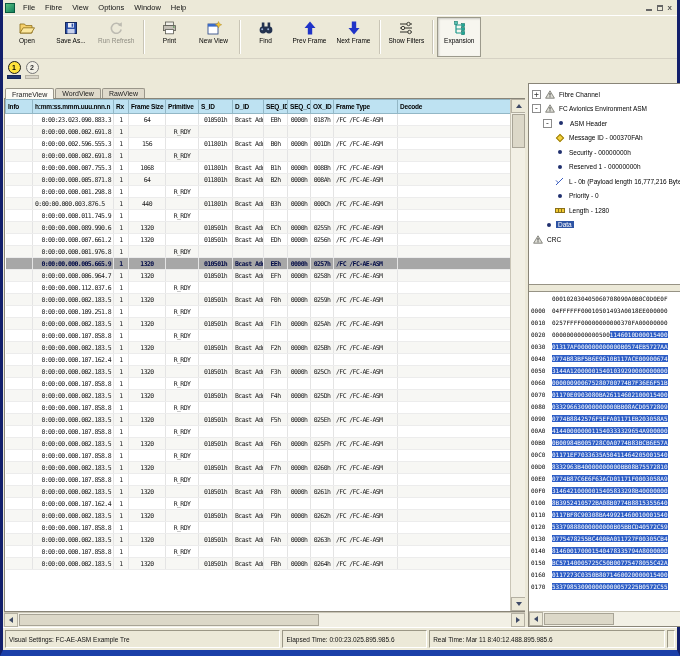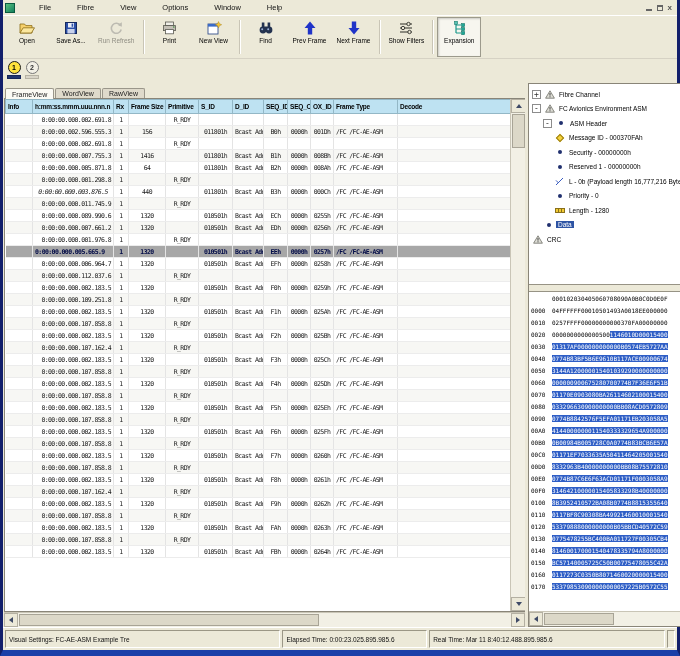--- a/index.html
+++ b/index.html
@@ -17,21 +17,21 @@
               text-shadow:1px 1px 0 #0A1E66;}
   .tb-btn{width:17px;height:14px;flex:0 0 17px;border-radius:2px;border:1px solid #BFD4F2;
           background:linear-gradient(#5E96EE,#2857BE);display:flex;align-items:center;justify-content:center;}
   .tb-btn.close{background:linear-gradient(#F09678,#CC3A1E);}
   .tb-btn svg{display:block;}
   
   .menubar{height:15px;flex:0 0 15px;display:flex;align-items:center;background:#ECE9D8;
            border-bottom:1px solid #FFFFFF;font-size:7.5px;color:#111;}
   .menu-doc-icon{width:10px;height:10px;margin:0 3px 0 2px;background:linear-gradient(135deg,#58C080,#14805C);
                  border:1px solid #0A5A40;box-sizing:border-box;}
-  .menu-item{padding:1px 5px;cursor:default;margin-left:16px;}
+  .menu-item{padding:1px 5px;cursor:default;}
   .mdi{margin-left:auto;display:flex;gap:5px;align-items:center;padding-right:5px;color:#555;}
   .mdi .m-min{width:6px;height:2px;background:#666;margin-top:5px;}
   .mdi .m-rest{width:6px;height:6px;border:1px solid #666;border-top:2px solid #666;box-sizing:border-box;}
   .mdi .m-x{font-size:8px;line-height:8px;color:#555;font-weight:bold;}
   
   .toolbar{height:40px;flex:0 0 40px;display:flex;align-items:stretch;padding:1px 2px;background:#ECE9D8;
            border-bottom:1px solid #D6D2C4;}
   .tbtn{min-width:34px;padding:1px 4px 0;display:flex;flex-direction:column;align-items:center;
         justify-content:flex-start;gap:1px;font-size:6.5px;color:#000;border:1px solid transparent;}
   .tbtn .ticon{height:17px;display:flex;align-items:center;}
@@ -296,20 +296,34 @@
                   <th>SEQ_ID</th>
                   <th>SEQ_CNT</th>
                   <th>OX_ID</th>
                   <th>Frame Type</th>
                   <th>Decode</th>
                 </tr>
               </thead>
               <tbody>
                 <tr>
                   <td style="text-align: left;"></td>
+                  <td style="text-align: right;">0:00:23.023.090.883.3</td>
+                  <td style="text-align: center;">1</td>
+                  <td style="text-align: center;">64</td>
+                  <td style="text-align: center;"></td>
+                  <td style="text-align: center;">010501h</td>
+                  <td style="text-align: center;">Bcast Add</td>
+                  <td style="text-align: center;">EBh</td>
+                  <td style="text-align: center;">0000h</td>
+                  <td style="text-align: center;">0187h</td>
+                  <td style="text-align: left;">/FC /FC-AE-ASM</td>
+                  <td style="text-align: left;"></td>
+                </tr>
+                <tr>
+                  <td style="text-align: left;"></td>
                   <td style="text-align: right;">0:00:00.000.002.691.8</td>
                   <td style="text-align: center;">1</td>
                   <td style="text-align: center;"></td>
                   <td style="text-align: center;">R_RDY</td>
                   <td style="text-align: center;"></td>
                   <td style="text-align: center;"></td>
                   <td style="text-align: center;"></td>
                   <td style="text-align: center;"></td>
                   <td style="text-align: center;"></td>
                   <td style="text-align: left;"></td>
@@ -340,21 +354,21 @@
                   <td style="text-align: center;"></td>
                   <td style="text-align: center;"></td>
                   <td style="text-align: center;"></td>
                   <td style="text-align: left;"></td>
                   <td style="text-align: left;"></td>
                 </tr>
                 <tr>
                   <td style="text-align: left;"></td>
                   <td style="text-align: right;">0:00:00.000.007.755.3</td>
                   <td style="text-align: center;">1</td>
-                  <td style="text-align: center;">1416</td>
+                  <td style="text-align: center;">1068</td>
                   <td style="text-align: center;"></td>
                   <td style="text-align: center;">011801h</td>
                   <td style="text-align: center;">Bcast Add</td>
                   <td style="text-align: center;">B1h</td>
                   <td style="text-align: center;">0000h</td>
                   <td style="text-align: center;">008Bh</td>
                   <td style="text-align: left;">/FC /FC-AE-ASM</td>
                   <td style="text-align: left;"></td>
                 </tr>
                 <tr>
@@ -380,21 +394,21 @@
                   <td style="text-align: center;"></td>
                   <td style="text-align: center;"></td>
                   <td style="text-align: center;"></td>
                   <td style="text-align: center;"></td>
                   <td style="text-align: center;"></td>
                   <td style="text-align: left;"></td>
                   <td style="text-align: left;"></td>
                 </tr>
                 <tr>
                   <td style="text-align: left;"></td>
-                  <td style="text-align: center; font-style: italic;">0:00:00.000.003.876.5</td>
+                  <td style="text-align: left;">0:00:00.000.003.876.5</td>
                   <td style="text-align: center;">1</td>
                   <td style="text-align: center;">440</td>
                   <td style="text-align: center;"></td>
                   <td style="text-align: center;">011801h</td>
                   <td style="text-align: center;">Bcast Add</td>
                   <td style="text-align: center;">B3h</td>
                   <td style="text-align: center;">0000h</td>
                   <td style="text-align: center;">000Ch</td>
                   <td style="text-align: left;">/FC /FC-AE-ASM</td>
                   <td style="text-align: left;"></td>
@@ -450,21 +464,21 @@
                   <td style="text-align: center;"></td>
                   <td style="text-align: center;"></td>
                   <td style="text-align: center;"></td>
                   <td style="text-align: center;"></td>
                   <td style="text-align: center;"></td>
                   <td style="text-align: left;"></td>
                   <td style="text-align: left;"></td>
                 </tr>
                 <tr class="sel">
                   <td style="text-align: left;"></td>
-                  <td style="">0:00:00.000.005.665.9</td>
+                  <td style="text-align: right;">0:00:00.000.005.665.9</td>
                   <td style="text-align: center;">1</td>
                   <td style="text-align: center;">1320</td>
                   <td style="text-align: center;"></td>
                   <td style="text-align: center;">010501h</td>
                   <td style="text-align: center;">Bcast Add</td>
                   <td style="text-align: center;">EEh</td>
                   <td style="text-align: center;">0000h</td>
                   <td style="text-align: center;">0257h</td>
                   <td style="text-align: left;">/FC /FC-AE-ASM</td>
                   <td style="text-align: left;"></td>

